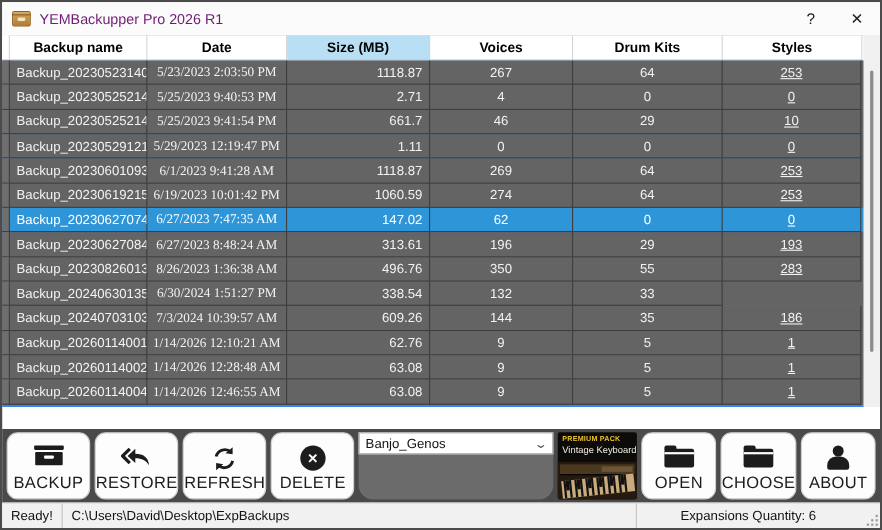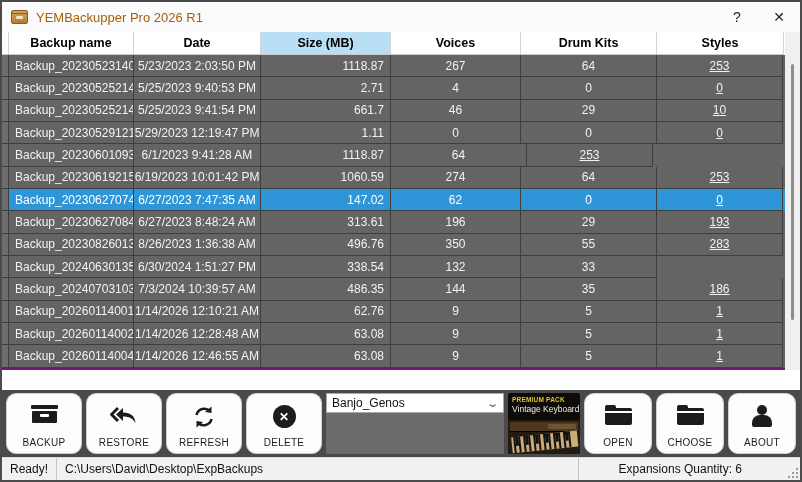--- a/index.html
+++ b/index.html
@@ -5,69 +5,69 @@
   * { margin:0; padding:0; box-sizing:border-box; }
   html,body { width:802px; height:482px; }
   body { font-family:"Liberation Sans", sans-serif; background:#4b4b4b; overflow:hidden; }
   .window { position:relative; width:802px; height:482px; border:2px solid #4b4b4b; background:#fff; }
 
   
   .titlebar { position:absolute; left:0; top:0; width:798px; height:30px; background:#fbfbfb; display:flex; align-items:center; }
   .app-icon { width:17px; height:14px; margin:0 8px 0 9px; position:relative; background:linear-gradient(#d7a558,#b07d33); border:1px solid #8a5f22; border-radius:2px; }
   .app-icon::before { content:""; position:absolute; left:-1px; top:2px; right:-1px; height:1px; background:#8a5f22; }
   .app-icon::after { content:""; position:absolute; left:4px; top:5px; width:7px; height:3px; background:#f3e3c8; border-radius:1px; }
-  .title-text { font-size:13px; color:#a16207; }
+  .title-text { font-size:13px; color:#701a75; }
   .titlebar-btns { margin-left:auto; display:flex; align-items:center; height:100%; }
   .tb-btn { width:42px; height:100%; display:flex; align-items:center; justify-content:center; font-size:14px; color:#222; cursor:default; }
 
   
-  .grid { position:absolute; left:0; top:30px; width:798px; height:338px; background:#701a75; }
+  .grid { position:absolute; left:0; top:30px; width:798px; height:338px; background:#3b82f6; }
   .grid-header { display:flex; height:23px; background:#fff; font-weight:bold; font-size:12.5px; color:#000; }
   .gh-cell { display:flex; align-items:center; justify-content:center; border-right:1px solid #d4d4d4; border-bottom:1px solid #c9c9c9; height:100%; }
   .gh-gutter { width:7px; border-right:1px solid #d4d4d4; border-bottom:1px solid #c9c9c9; background:#fff; }
   .gh-sorted { background:#b9dff4; }
   .grid-rows { position:absolute; left:0; top:23px; width:783px; }
   .row { display:flex; height:22.35px; background:#646464; color:#f2f2f2; font-size:12px; }
   .row.selected { background:#2e96d8; color:#fff; }
   .cell { display:flex; align-items:center; border-right:1px solid #3e3e3e; border-bottom:1px solid #3e3e3e; height:100%; padding:0 6px; white-space:nowrap; overflow:hidden; }
   .row-gutter { width:7px; background:#6e6e6e; border-right:1px solid #3e3e3e; border-bottom:1px solid #3e3e3e; }
   .c-name   { width:125px; justify-content:flex-start; }
-  .c-date   { width:127px; justify-content:center; }
+  .c-date   { width:127px; justify-content:center;font-family:Liberation Serif, serif; }
   .c-size   { width:130px; justify-content:flex-end; }
   .c-voices { width:130px; justify-content:center; }
   .c-drums  { width:136px; justify-content:center; }
   .c-styles { width:126px; justify-content:center;text-decoration:underline; }
   .h-name   { width:125px; } .h-date { width:127px; } .h-size { width:130px; }
   .h-voices { width:130px; } .h-drums { width:136px; } .h-styles { width:127px; }
   .vscroll { position:absolute; right:0; top:0; width:15px; height:338px; background:#f0f0f0; }
   .vthumb { position:absolute; left:6px; top:32px; width:3px; height:256px; background:#8c8c8c; border-radius:2px; }
 
   
   .toolbar { position:absolute; left:0; top:388px; width:798px; height:67px; background:#4a4a4a; display:flex; gap:4px; padding:3px 4px; }
   .tool-btn { background:#fdfdfd; border:1px solid #cfcfcf; border-radius:10px; position:relative; display:flex; flex-direction:column; align-items:center; justify-content:flex-end; padding-bottom:5px; cursor:default; }
   .tool-btn .icon-zone { position:absolute; top:11px; left:0; right:0; display:flex; justify-content:center; }
-  .tool-label { font-size:10px; color:#1c1c1c; letter-spacing:.3px; }
+  .tool-label { font-size:15px; color:#1c1c1c; letter-spacing:.3px; }
   .w76 { flex:0 0 76px; } .w68 { flex:0 0 68px;justify-content:flex-end; }
 
   
   .backup-icon { width:27px; height:18px; position:relative; }
   .backup-icon .lid { position:absolute; top:0; left:0; right:0; height:4px; background:#1c1c1c; border-radius:1px; }
   .backup-icon .box { position:absolute; top:6px; left:1px; right:1px; bottom:0; background:#1c1c1c; border-radius:1px; }
   .backup-icon .slot { position:absolute; top:9px; left:9px; width:9px; height:3px; background:#fff; border-radius:1px; }
   .delete-icon { width:23px; height:23px; background:#1c1c1c; border-radius:50%; color:#fff; font-size:12px; font-weight:bold; display:flex; align-items:center; justify-content:center; }
   .folder-icon { width:27px; height:17px; background:#1c1c1c; border-radius:2px; position:relative; margin-top:3px; }
   .folder-icon::before { content:""; position:absolute; top:-3px; left:0; width:11px; height:4px; background:#1c1c1c; border-radius:2px 2px 0 0; }
   .folder-icon::after { content:""; position:absolute; top:3px; left:0; right:0; height:2px; background:#fdfdfd; }
   .about-icon { width:22px; height:22px; position:relative; }
   .about-icon .head { position:absolute; left:6px; top:0; width:10px; height:10px; background:#1c1c1c; border-radius:50%; }
   .about-icon .bust { position:absolute; left:1px; top:10px; width:20px; height:12px; background:#1c1c1c; border-radius:8px 8px 2px 2px; }
   svg.gicon { display:block; }
 
   
-  .mid-panel { flex:1 1 auto; background:#6b6b6b; border-radius:2px; position:relative; }
+  .mid-panel { flex:1 1 auto; background:#6b6b6b; border-radius:13px; position:relative; }
   .combo { position:absolute; left:0; top:0; right:0; height:20px; background:#fff; border:1px solid #a8a8a8; display:flex; align-items:center; font-size:12px; color:#111; padding-left:5px; }
   .combo-arrow { margin-left:auto; margin-right:6px; color:#555; font-size:11px; transform:scaleX(1.4); }
 
   
   .pack { flex:0 0 72px; background:#0d0b08; border-radius:2px; overflow:hidden; position:relative; color:#fff; }
   .pack-line1 { font-size:6.5px; font-weight:bold; color:#e8c229; padding:3px 0 0 4px; letter-spacing:.2px; }
   .pack-line2 { font-size:8.5px; color:#f0ede6; padding:1px 0 0 4px; white-space:nowrap; }
   .pack-img { position:absolute; left:0; right:0; bottom:0; height:34px; }
 
   
@@ -141,20 +141,21 @@
       <div class="cell c-voices">0</div>
       <div class="cell c-drums">0</div>
       <div class="cell c-styles">0</div>
     </div>
 
     <div class="row">
       <div class="row-gutter"></div>
       <div class="cell c-name">Backup_20230601093...</div>
       <div class="cell c-date">6/1/2023 9:41:28 AM</div>
       <div class="cell c-size">1118.87</div>
+      <div class="cell c-voices">269</div>
       <div class="cell c-drums">64</div>
       <div class="cell c-styles">253</div>
     </div>
 
     <div class="row">
       <div class="row-gutter"></div>
       <div class="cell c-name">Backup_20230619215...</div>
       <div class="cell c-date">6/19/2023 10:01:42 PM</div>
       <div class="cell c-size">1060.59</div>
       <div class="cell c-voices">274</div>
@@ -198,21 +199,21 @@
       <div class="cell c-date">6/30/2024 1:51:27 PM</div>
       <div class="cell c-size">338.54</div>
       <div class="cell c-voices">132</div>
       <div class="cell c-drums">33</div>
     </div>
 
     <div class="row">
       <div class="row-gutter"></div>
       <div class="cell c-name">Backup_20240703103...</div>
       <div class="cell c-date">7/3/2024 10:39:57 AM</div>
-      <div class="cell c-size">486.35</div>
+      <div class="cell c-size">609.26</div>
       <div class="cell c-voices">144</div>
       <div class="cell c-drums">35</div>
       <div class="cell c-styles">186</div>
     </div>
 
     <div class="row">
       <div class="row-gutter"></div>
       <div class="cell c-name">Backup_20260114001...</div>
       <div class="cell c-date">1/14/2026 12:10:21 AM</div>
       <div class="cell c-size">62.76</div>

